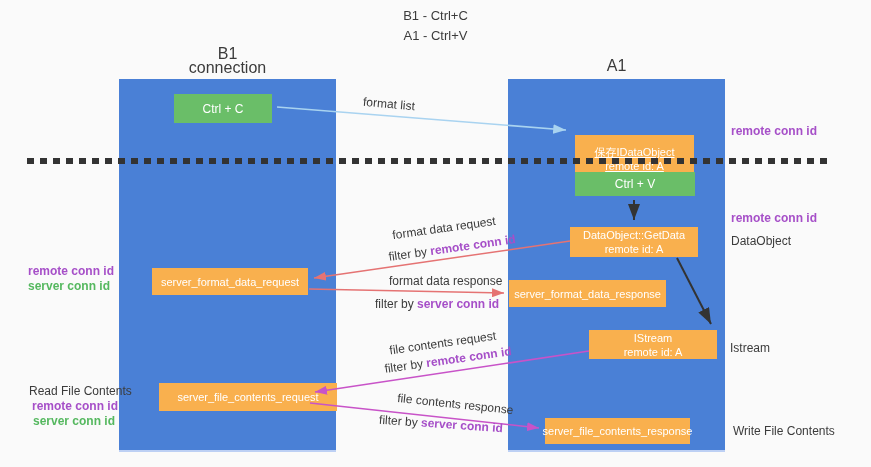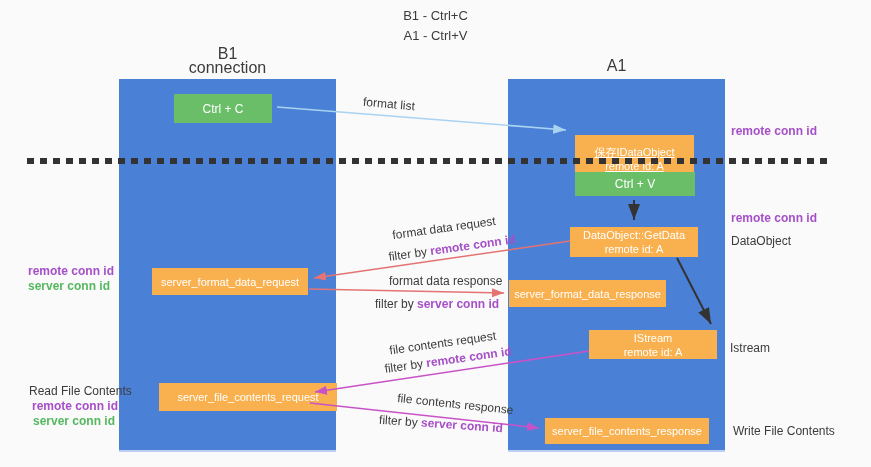--- a/index.html
+++ b/index.html
@@ -37,21 +37,21 @@
   .node.orange{background:var(--box-orange);font-size:11px;line-height:14px;}
 
   .n-ctrl-c{left:158px;top:94px;width:98px;height:29px;margin-left:16px;}
   .n-save{left:575px;top:135px;width:119px;height:48px;text-decoration:underline;}
   .n-ctrl-v{left:575px;top:172px;width:120px;height:24px;}
   .n-getdata{left:570px;top:227px;width:128px;height:30px;}
   .n-fmt-req{left:152px;top:268px;width:156px;height:27px;}
   .n-fmt-resp{left:509px;top:280px;width:157px;height:27px;}
   .n-istream{left:589px;top:330px;width:128px;height:29px;}
   .n-file-req{left:159px;top:383px;width:178px;height:28px;}
-  .n-file-resp{left:545px;top:418px;width:164px;height:26px;}
+  .n-file-resp{left:545px;top:418px;width:145px;height:26px;}
 
   .dashed{position:absolute;left:27px;top:158px;width:803px;height:6px;z-index:5;
           background:repeating-linear-gradient(90deg,var(--arrow-black) 0 7px,transparent 7px 13px);}
 
   svg.arrows{position:absolute;left:0;top:0;z-index:3;pointer-events:none;}
   .st-lightblue{stroke:var(--arrow-lightblue);stroke-width:1.6;}
   .st-black{stroke:var(--arrow-black);stroke-width:2;}
   .st-red{stroke:var(--arrow-red);stroke-width:1.5;}
   .st-magenta{stroke:var(--arrow-magenta);stroke-width:1.5;}
   .mk-lightblue{fill:var(--arrow-lightblue);}

